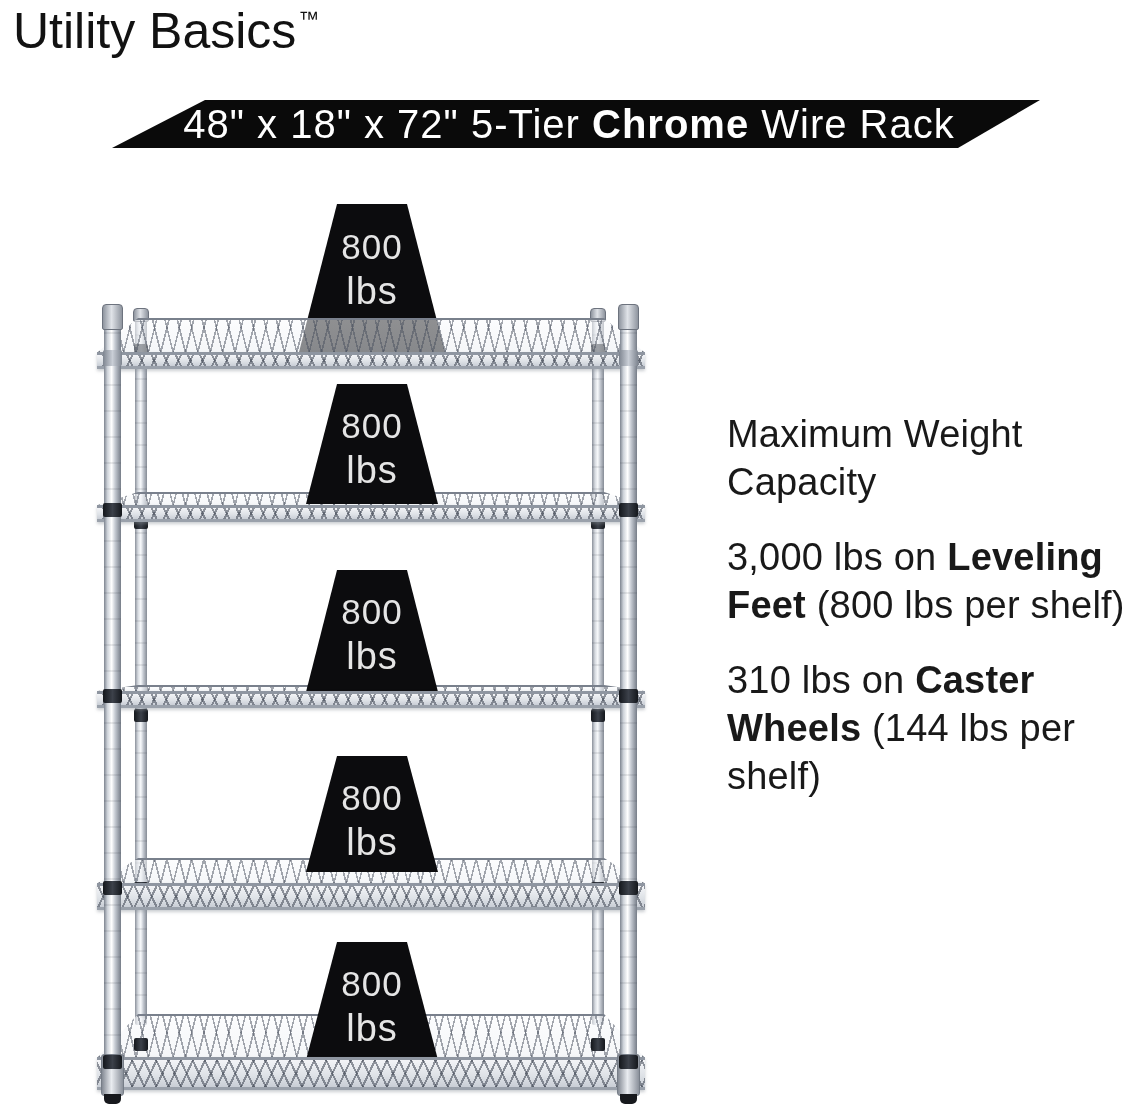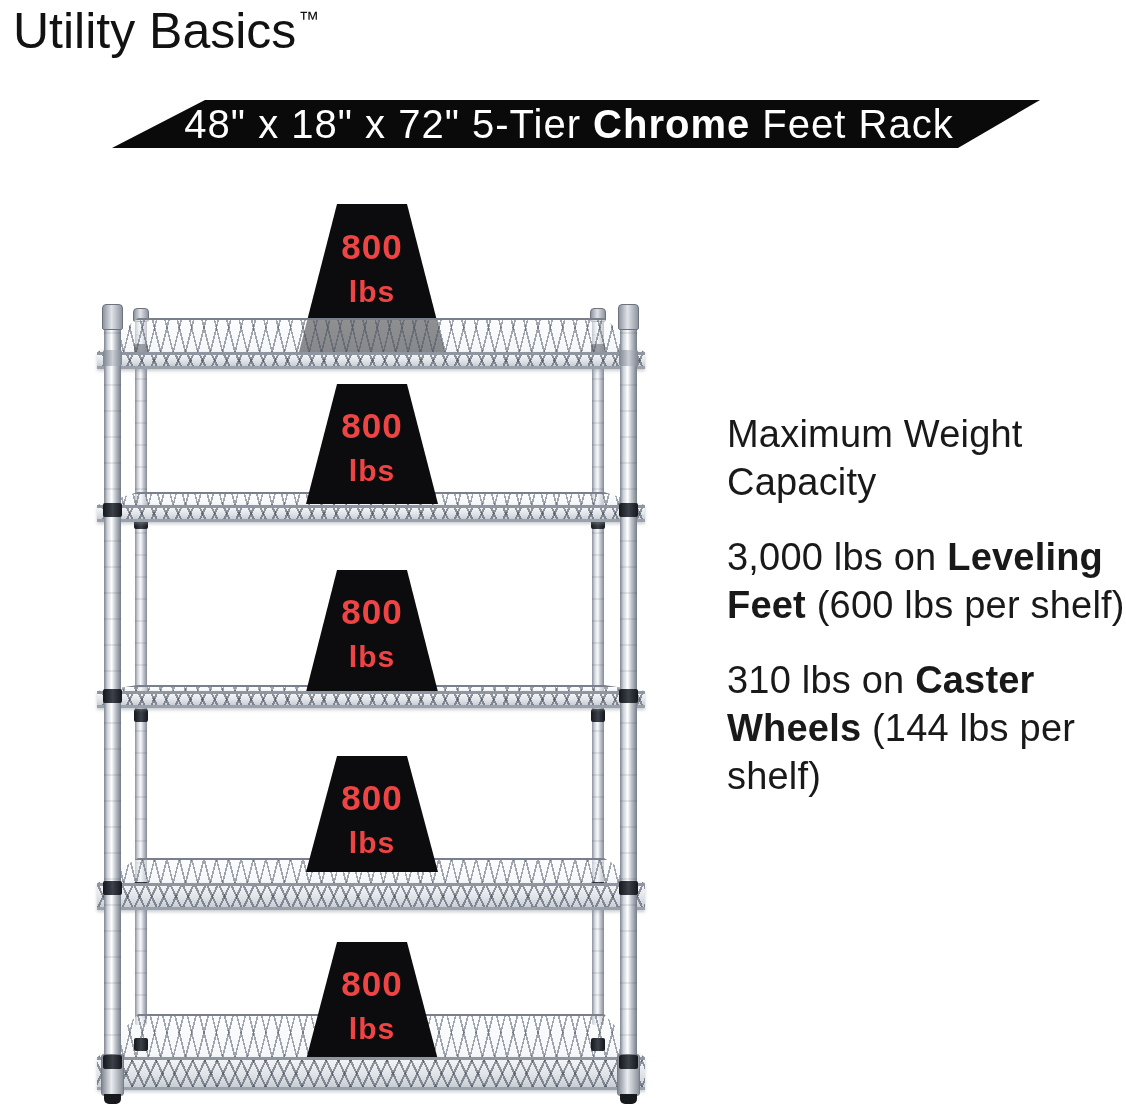--- a/index.html
+++ b/index.html
@@ -50,44 +50,44 @@
   .band{
     position:absolute;left:97px;width:548px;box-sizing:border-box;
     background:
       repeating-linear-gradient(65deg, transparent 0 9px, rgba(62,69,82,0.55) 9px 11px),
       repeating-linear-gradient(115deg, transparent 0 9px, rgba(62,69,82,0.55) 9px 11px),
       linear-gradient(#f3f4f7,#dde1e6 60%,#c9ced6);
     border-top:3px solid #8f96a1;border-bottom:3px solid #9aa1ab;
     box-shadow:0 2px 3px rgba(140,146,156,0.45);
   }
   .trap{
-    position:absolute;background:#0c0c0e;color:#ef4444;
+    position:absolute;background:#0c0c0e;color:#e5e5e5;
     display:flex;flex-direction:column;align-items:center;
-    font-weight:700;letter-spacing:1px;text-align:center;
+    font-weight:400;letter-spacing:1px;text-align:center;
   }
   .trap span{display:block;line-height:45px;}
   .trap .tw-val{font-size:35px;}
-  .trap .tw-unit{font-size:30px;}
+  .trap .tw-unit{font-size:38px;}
   .trap.std{width:132px;clip-path:polygon(31px 0, 101px 0, 100% 100%, 0 100%);padding-top:19px;box-sizing:border-box;}
   .trap.t1{width:148px;clip-path:polygon(39px 0, 109px 0, 100% 100%, 0 100%);padding-top:20px;box-sizing:border-box;}
   
   .specs{position:absolute;left:727px;top:410px;width:402px;font-size:38px;line-height:48px;color:#191919;letter-spacing:0.2px;}
   .specs h2{font-size:38px;line-height:48px;font-weight:400;margin:0 0 27px 0;}
   .specs p{margin:0 0 27px 0;}
   .specs strong{font-weight:700;}
 </style>
 </head>
 <body>
 
 <div class="stage">
 
   <div class="logo"><span>Utility Basics</span><sup>™</sup></div>
 
   <div class="banner">
-    <span class="banner-text"><span>48" x 18" x 72" 5-Tier </span><strong>Chrome</strong><span> Feet Rack</span></span>
+    <span class="banner-text"><span>48" x 18" x 72" 5-Tier </span><strong>Chrome</strong><span> Wire Rack</span></span>
   </div>
 
   <div>
 
     <div class="post rear" style="left:135px;top:312px;width:12px;height:713px;z-index:0;"></div>
     <div class="post rear" style="left:592px;top:312px;width:12px;height:713px;z-index:0;"></div>
     <div class="cap" style="left:133px;top:308px;width:16px;height:14px;z-index:0;"></div>
     <div class="cap" style="left:590px;top:308px;width:16px;height:14px;z-index:0;"></div>
 
     <div class="collar-dark" style="left:134px;top:344px;width:14px;height:13px;z-index:2;"></div>
@@ -153,17 +153,17 @@
     <div class="collar-dark" style="left:619px;top:1055px;width:19px;height:14px;z-index:5;"></div>
 
     <div class="foot-sleeve" style="left:101px;top:1054px;width:23px;height:42px;z-index:4;"></div>
     <div class="foot-sleeve" style="left:617px;top:1054px;width:23px;height:42px;z-index:4;"></div>
     <div class="foot-tip" style="left:104px;top:1094px;width:17px;height:10px;z-index:4;"></div>
     <div class="foot-tip" style="left:620px;top:1094px;width:17px;height:10px;z-index:4;"></div>
   </div>
 
   <aside class="specs">
     <h2>Maximum Weight Capacity</h2>
-    <p><span>3,000 lbs on </span><strong>Leveling Feet</strong><span> (600 lbs per shelf)</span></p>
+    <p><span>3,000 lbs on </span><strong>Leveling Feet</strong><span> (800 lbs per shelf)</span></p>
     <p><span>310 lbs on </span><strong>Caster Wheels</strong><span> (144 lbs per shelf)</span></p>
   </aside>
 
 </div>
 
 </body></html>

